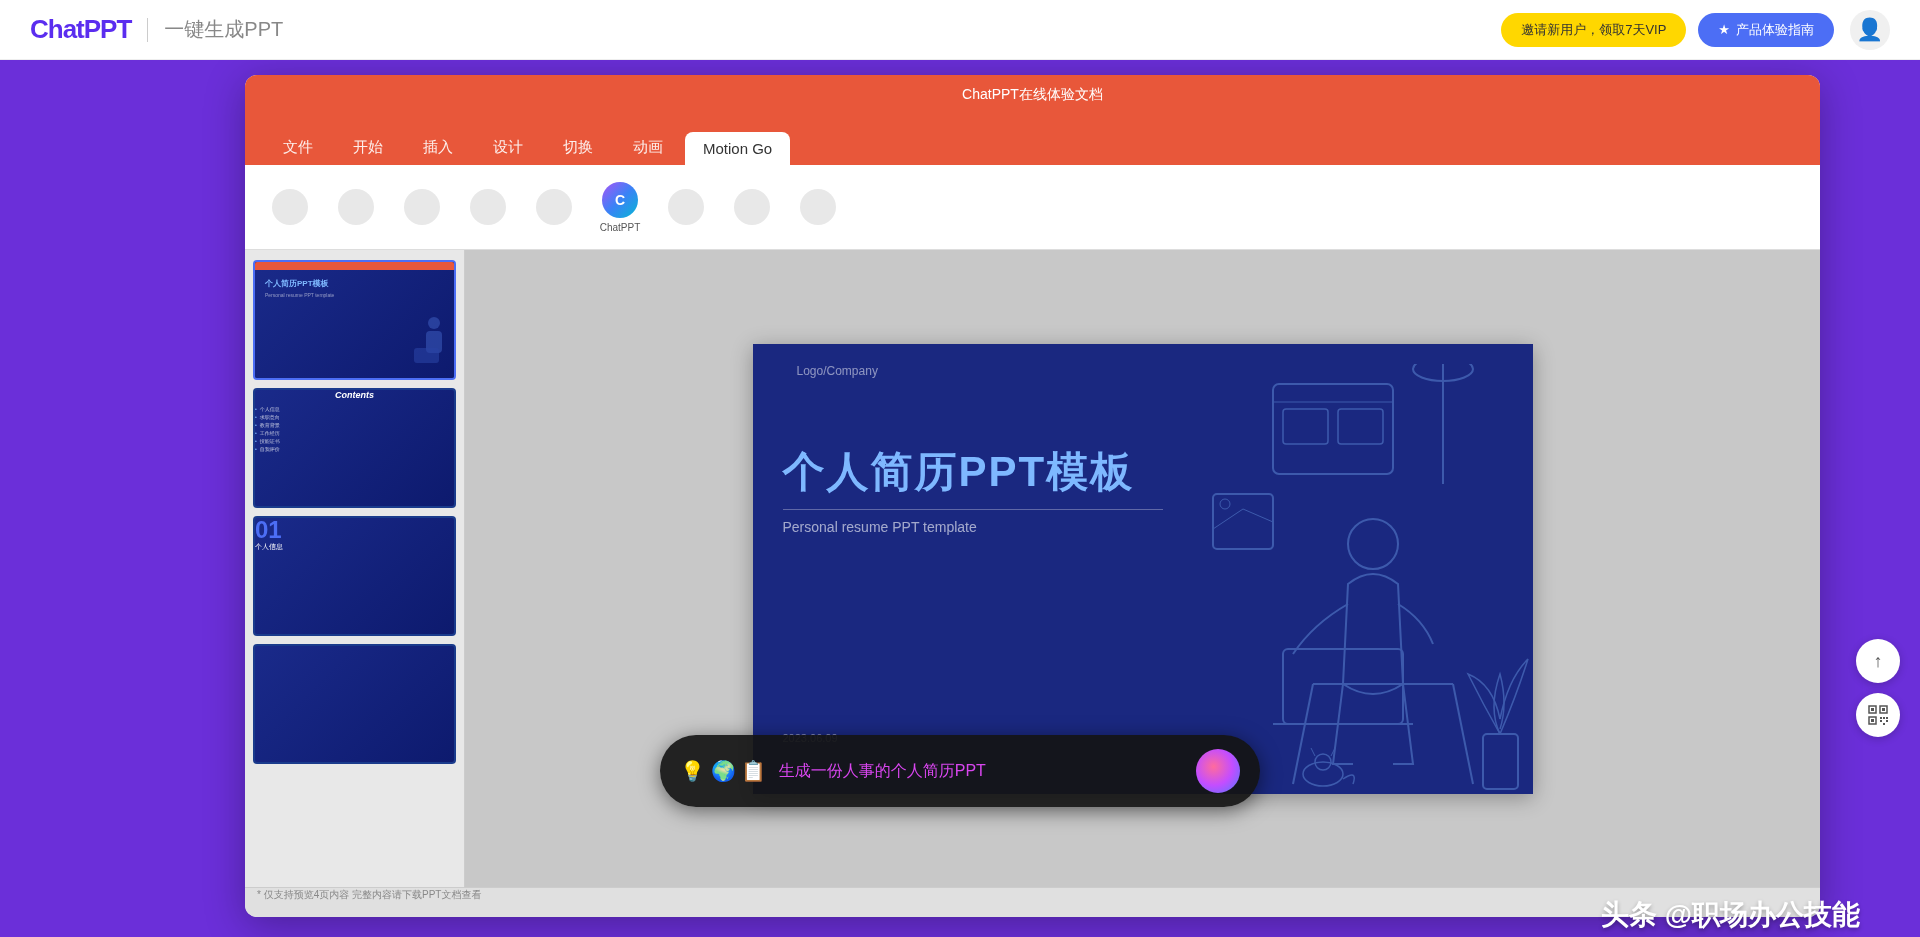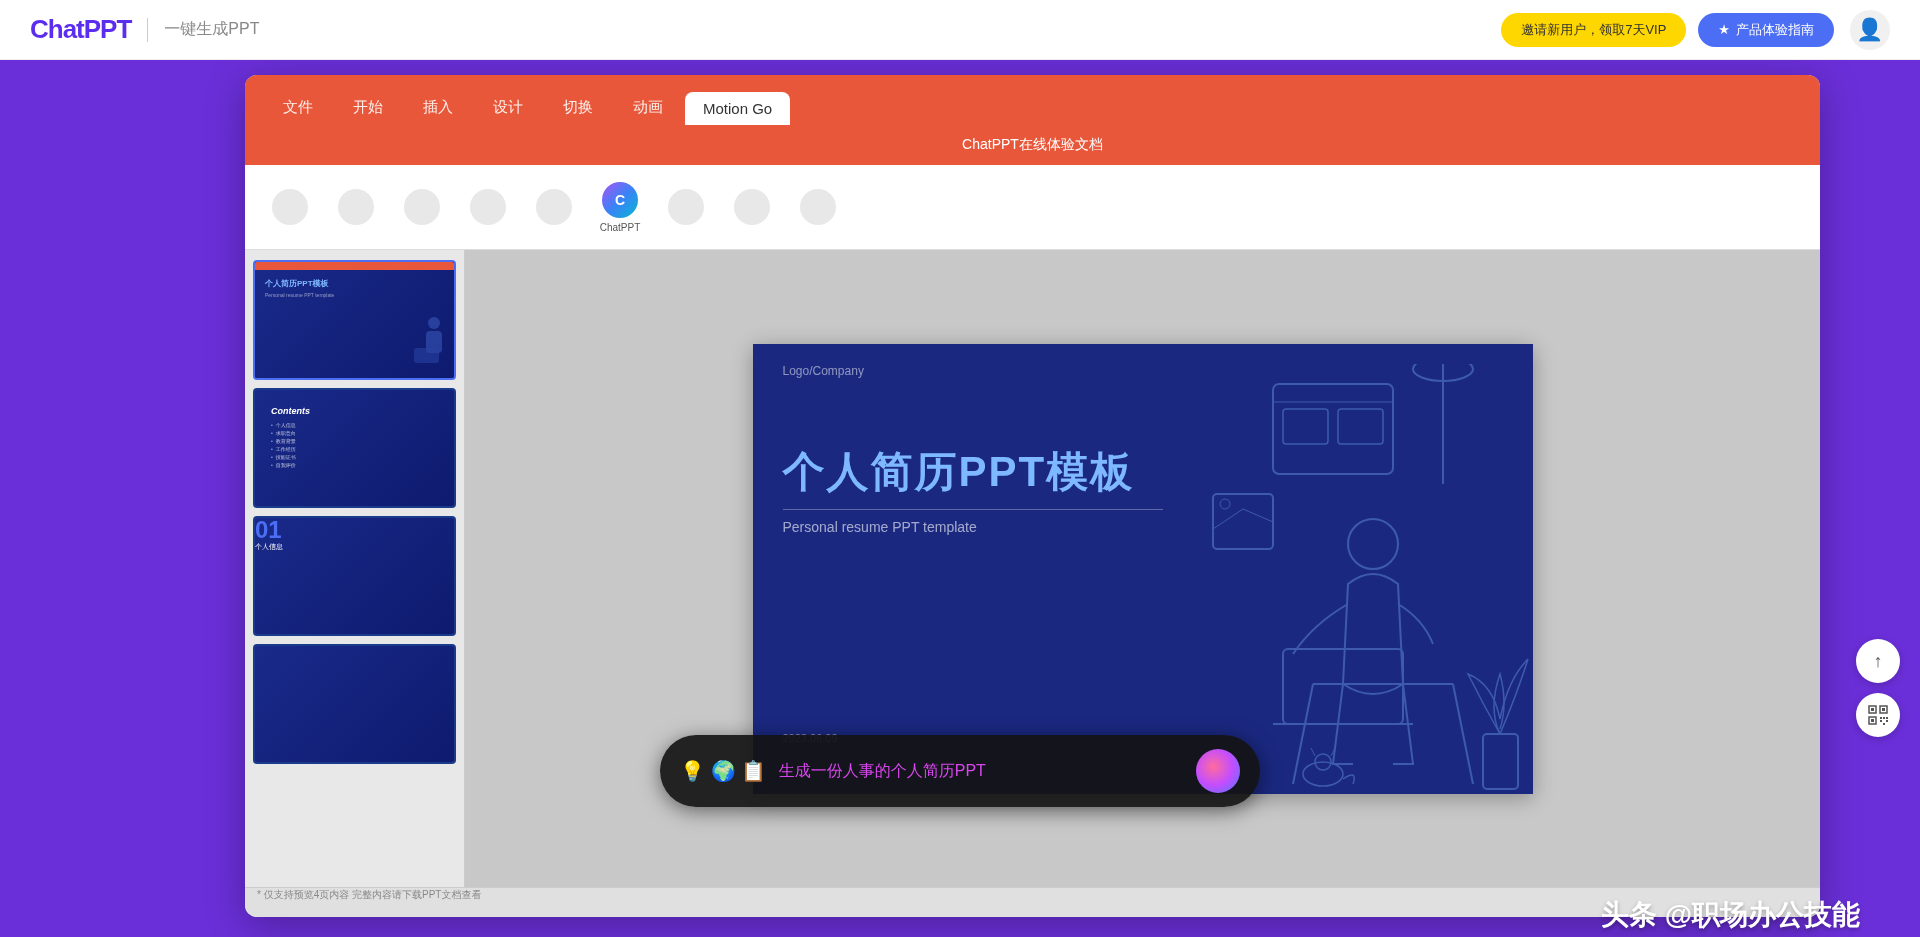--- a/index.html
+++ b/index.html
@@ -30,21 +30,21 @@
       color: #5B2DEF;
       letter-spacing: -1px;
     }
     #header .divider {
       width: 1px;
       height: 24px;
       background: #ccc;
       margin: 0 16px;
     }
     #header .subtitle {
-      font-size: 16px;
+      font-size: 20px;
       color: #888;
     }
     #header .spacer { flex: 1; }
     #header .btn-invite {
       background: #FFD700;
       color: #333;
       border: none;
       border-radius: 20px;
       padding: 8px 20px;
       font-size: 13px;
@@ -234,22 +234,23 @@
       width: 45px;
       height: 60px;
       opacity: 0.6;
     }
 
     
     .slide2-bg {
       background: linear-gradient(135deg, #1a2a8a 0%, #0d1a6e 100%);
       width: 100%;
       height: 100%;
-      padding: 16px;
+      padding: 0;
       position: relative;
+      text-align: center;
     }
     .slide2-title {
       font-size: 9px;
       color: #fff;
       font-style: italic;
       font-weight: bold;
       margin-bottom: 6px;
     }
     .slide2-item {
       font-size: 5px;
@@ -305,21 +306,21 @@
       width: 780px;
       height: 450px;
       position: relative;
       overflow: hidden;
       box-shadow: 0 4px 20px rgba(0,0,0,0.3);
     }
 
     .main-slide-logo {
       position: absolute;
       top: 20px;
-      left: 30px;
+      left: 44px;
       font-size: 12px;
       color: rgba(255,255,255,0.5);
     }
 
     .main-slide-title {
       position: absolute;
       top: 100px;
       left: 30px;
       font-size: 42px;
       font-weight: bold;
@@ -466,32 +467,32 @@
   <button class="btn-invite">邀请新用户，领取7天VIP</button>
   <button class="btn-guide">
     <span>★</span>
     <span>产品体验指南</span>
   </button>
   <div class="avatar">👤</div>
 </div>
 
 <div id="app-window">
 
+  <div id="title-bar">
+    <span class="doc-title">ChatPPT在线体验文档</span>
+  </div>
+
   <div id="menu-bar">
     <div class="menu-item">文件</div>
     <div class="menu-item">开始</div>
     <div class="menu-item">插入</div>
     <div class="menu-item">设计</div>
     <div class="menu-item">切换</div>
     <div class="menu-item">动画</div>
     <div class="menu-item active">Motion Go</div>
-  </div>
-
-  <div id="title-bar">
-    <span class="doc-title">ChatPPT在线体验文档</span>
   </div>
 
   <div id="ribbon">
     <div class="ribbon-icon">
       <div class="icon-circle"></div>
     </div>
     <div class="ribbon-icon">
       <div class="icon-circle"></div>
     </div>
     <div class="ribbon-icon">

